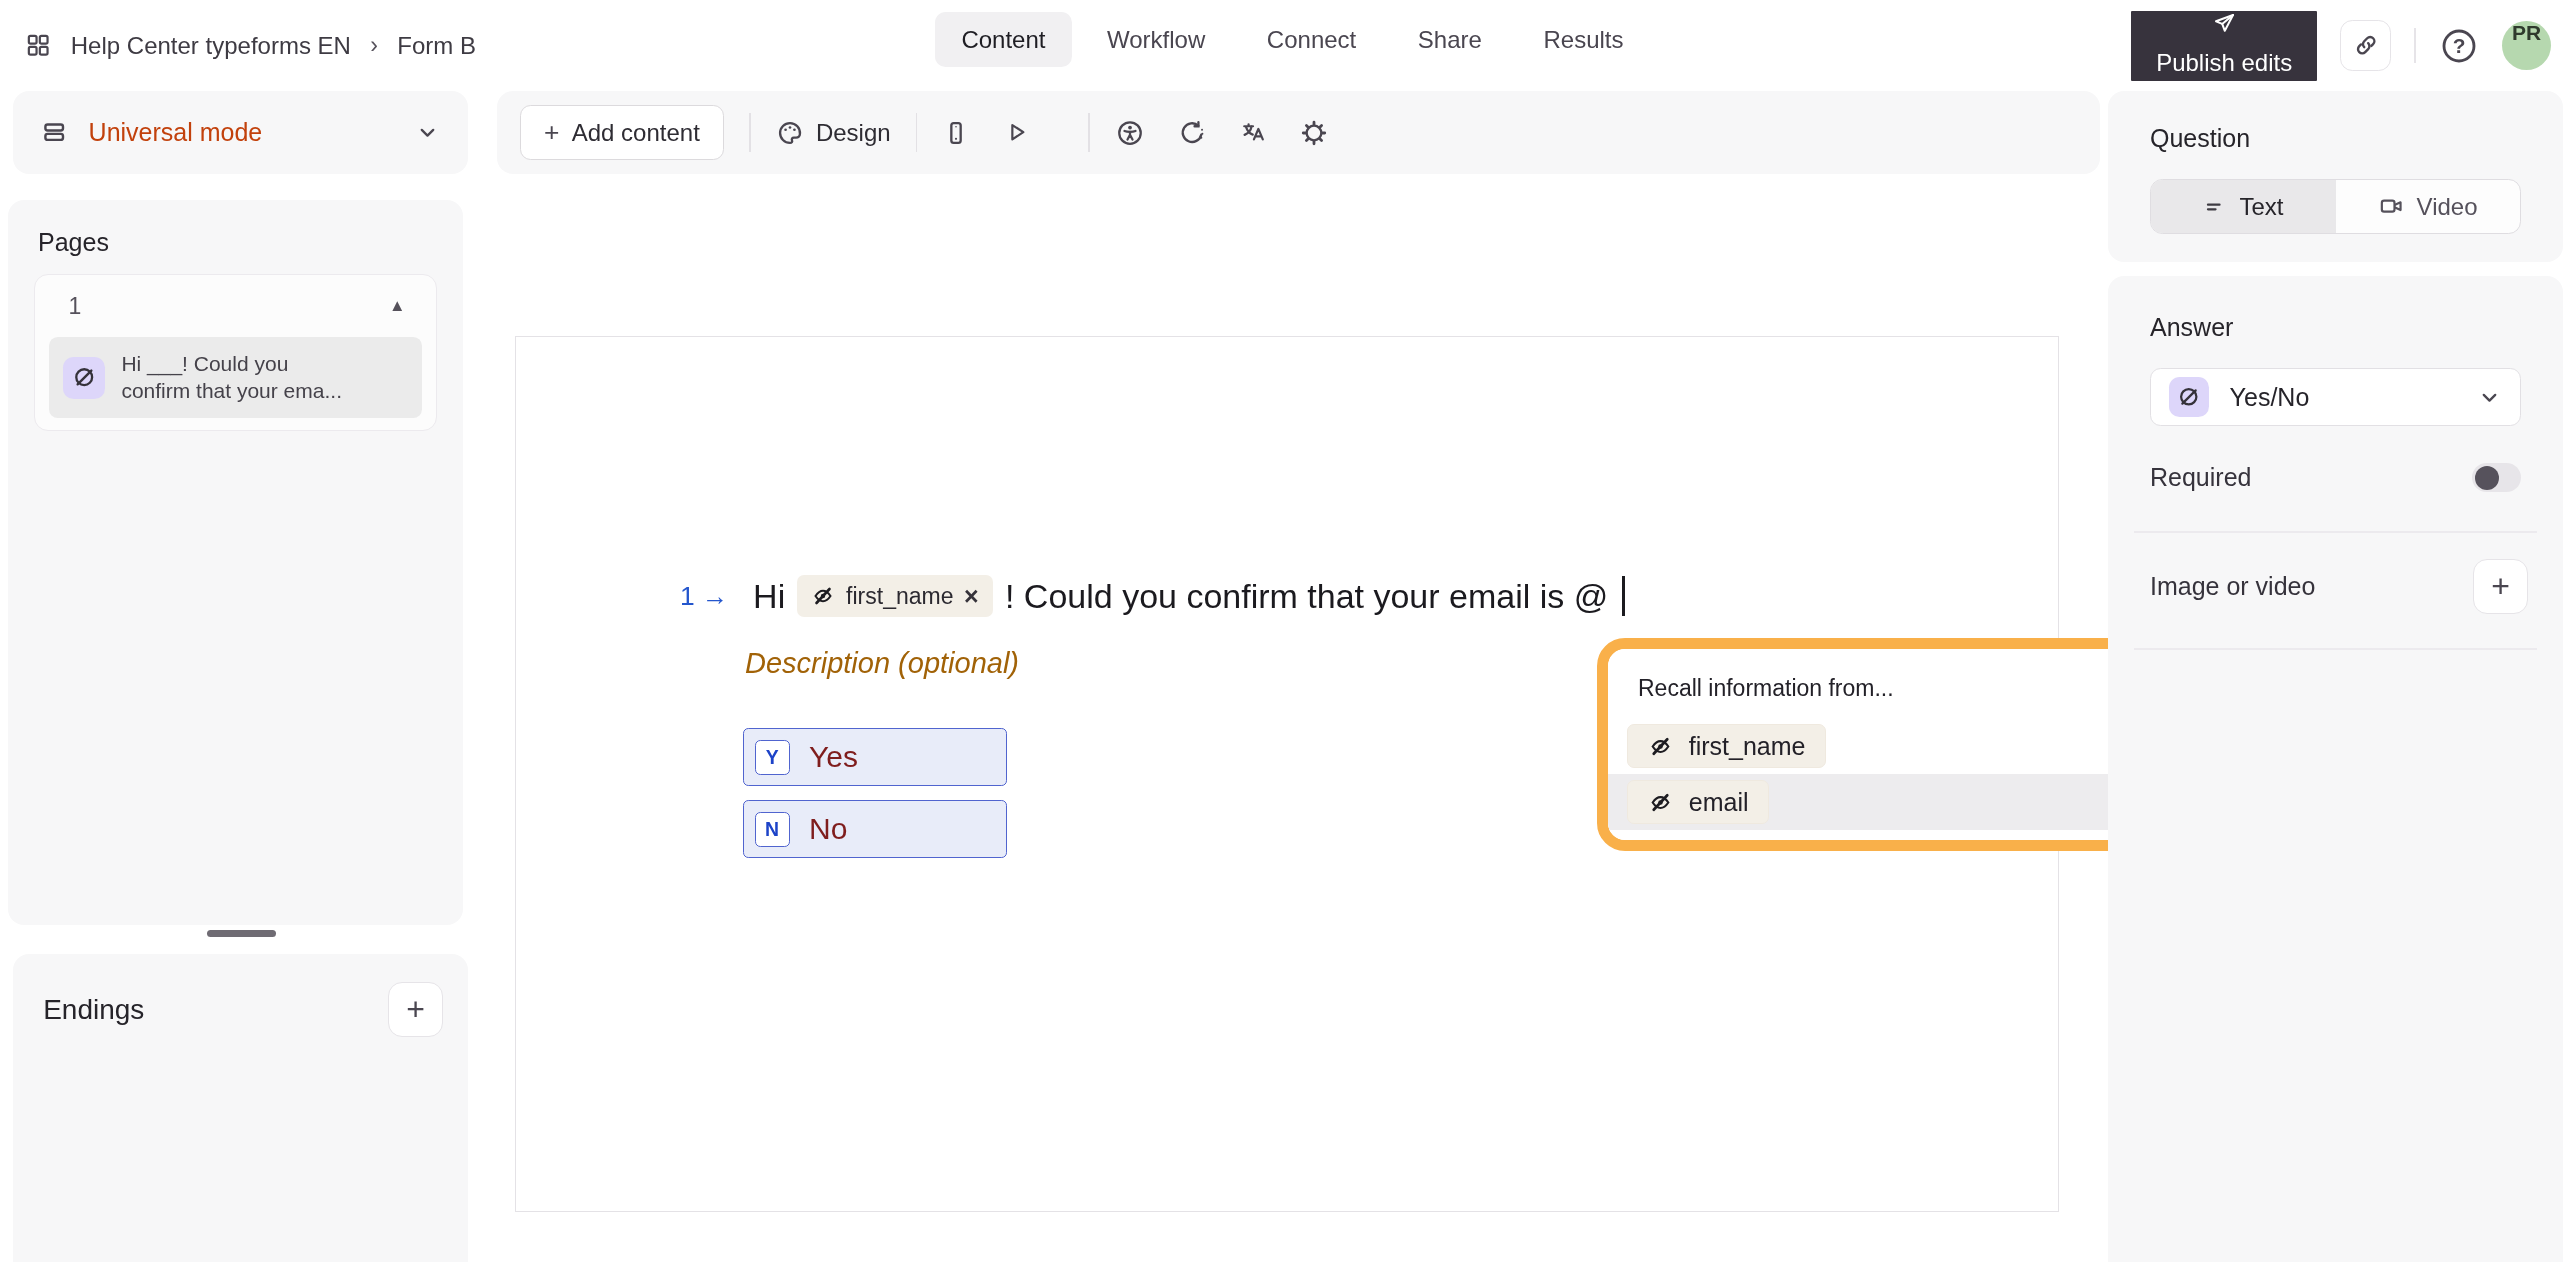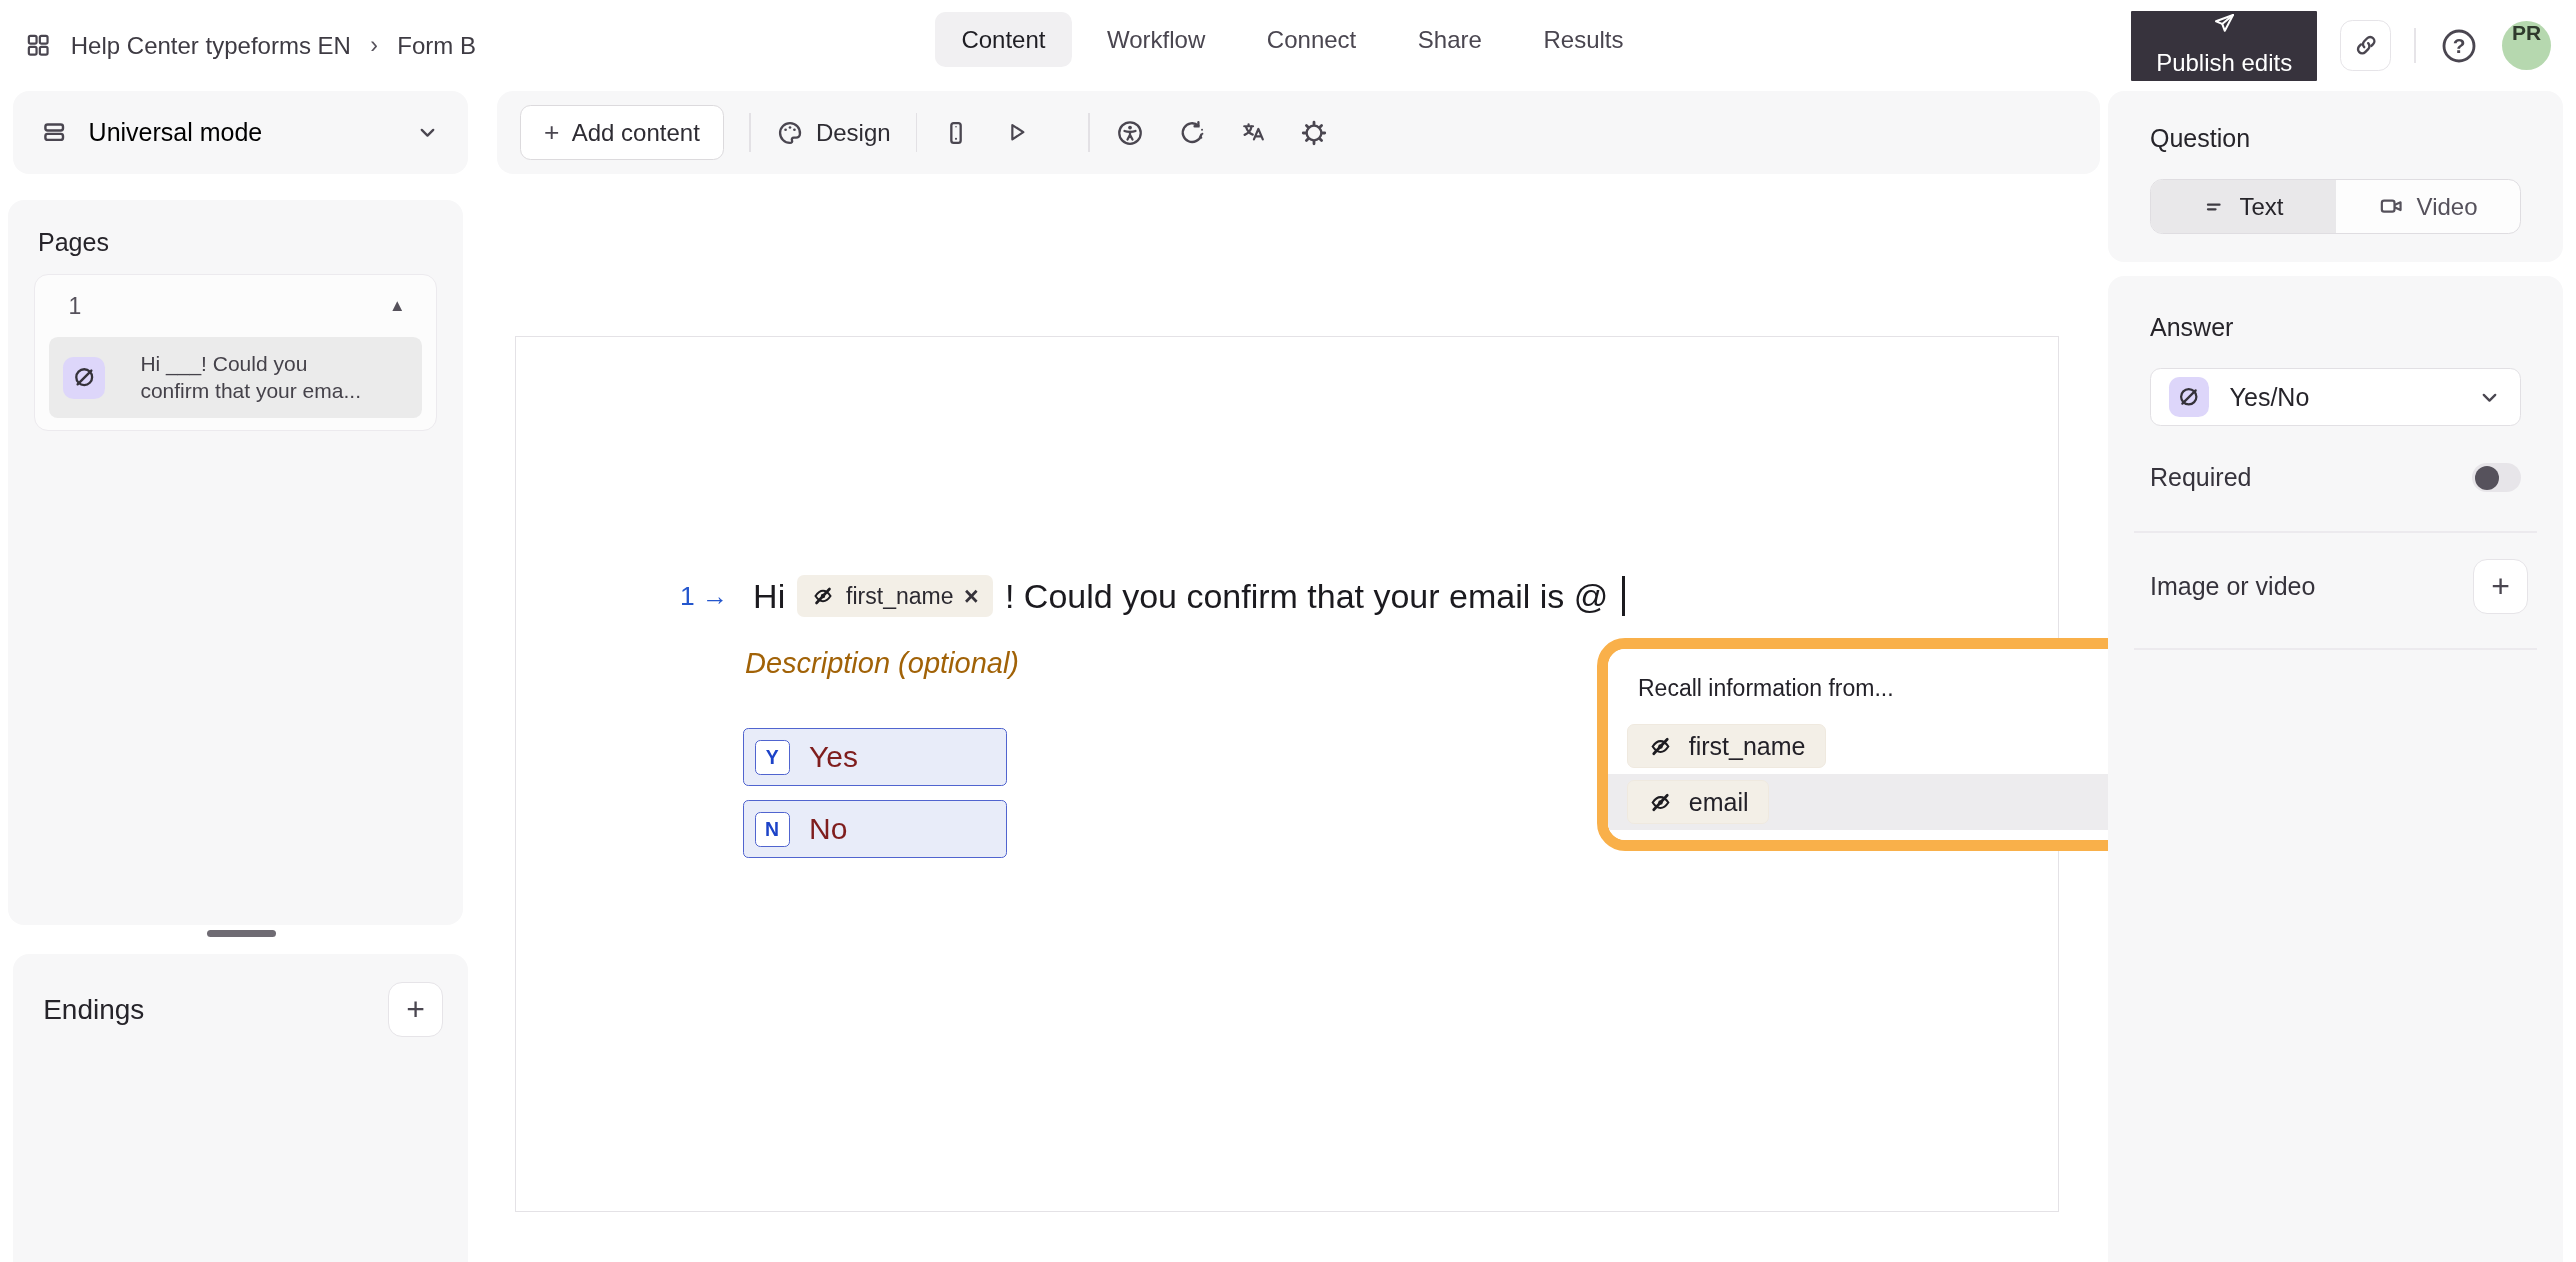--- a/index.html
+++ b/index.html
@@ -23,29 +23,29 @@
   .icon-sq-btn { width: 51px; height: 51px; border-radius: 12.3px; background: #fff; border: 1.8px solid #e6e4e8; display: flex; align-items: center; justify-content: center; color: #4a4650; cursor: pointer; }
   .vdiv { width: 1.8px; height: 35px; background: #e6e4e8; }
   .help-ic { color: #4a4650; }
   .avatar { width: 49px; height: 49px; border-radius: 50%; background: #b6d8af; color: #2f3a2d; font-size: 21px; font-weight: bold; display: flex; justify-content: center; }
 
   
   .gpanel { position: absolute; background: #f7f7f8; border-radius: 16px; }
 
   
   .mode-panel { left: 13.2px; top: 91px; width: 455px; height: 83px; display: flex; align-items: center; padding: 0 28px; gap: 21px; cursor: pointer; }
-  .mode-label { font-size: 25px; color: #000000; }
+  .mode-label { font-size: 25px; color: #c2410c; }
   .mode-chevron { margin-left: auto; color: #4a4650; }
 
   .pages-panel { left: 8px; top: 200px; width: 455px; height: 725px; }
   .pages-title { position: absolute; left: 30px; top: 28px; font-size: 25px; color: #26242a; }
   .pages-card { position: absolute; left: 26.4px; right: 26.4px; top: 74px; height: 157px; background: #fcfcfc; border: 1.8px solid #eceaee; border-radius: 14px; }
   .pages-card-head { display: flex; align-items: center; padding: 17.6px 30px 0 33px; font-size: 23px; color: #55515b; }
   .collapse-tri { margin-left: auto; font-size: 16.7px; color: #55515b; cursor: pointer; }
-  .page-item { position: absolute; left: 14px; right: 14px; top: 62px; height: 81px; background: #ebebeb; border-radius: 8.8px; display: flex; align-items: center; padding: 0 14px; gap: 35px; cursor: pointer; }
+  .page-item { position: absolute; left: 14px; right: 14px; top: 62px; height: 81px; background: #ebebeb; border-radius: 8.8px; display: flex; align-items: center; padding: 0 14px; gap: 16px; cursor: pointer; }
   .yn-badge { width: 42px; height: 42px; border-radius: 10.6px; background: #ddd6fa; color: #35323a; display: flex; align-items: center; justify-content: center; flex: 0 0 auto; }
   .page-item-label { font-size: 21px; line-height: 26.4px; color: #45424a; }
 
   .panel-handle { position: absolute; left: 207px; top: 930px; width: 69px; height: 7px; border-radius: 3.5px; background: #6f6b73; cursor: row-resize; }
 
   .endings-panel { left: 13.2px; top: 954px; width: 455px; height: 335px; }
   .endings-head { display: flex; align-items: center; padding: 28px 25px 0 30px; }
   .endings-title { font-size: 28px; color: #26242a; }
   .sq-plus-btn { margin-left: auto; width: 55px; height: 55px; background: #fff; border: 1.8px solid #e6e4e8; border-radius: 14px; display: flex; align-items: center; justify-content: center; font-size: 32px; color: #4a4650; cursor: pointer; }
 

